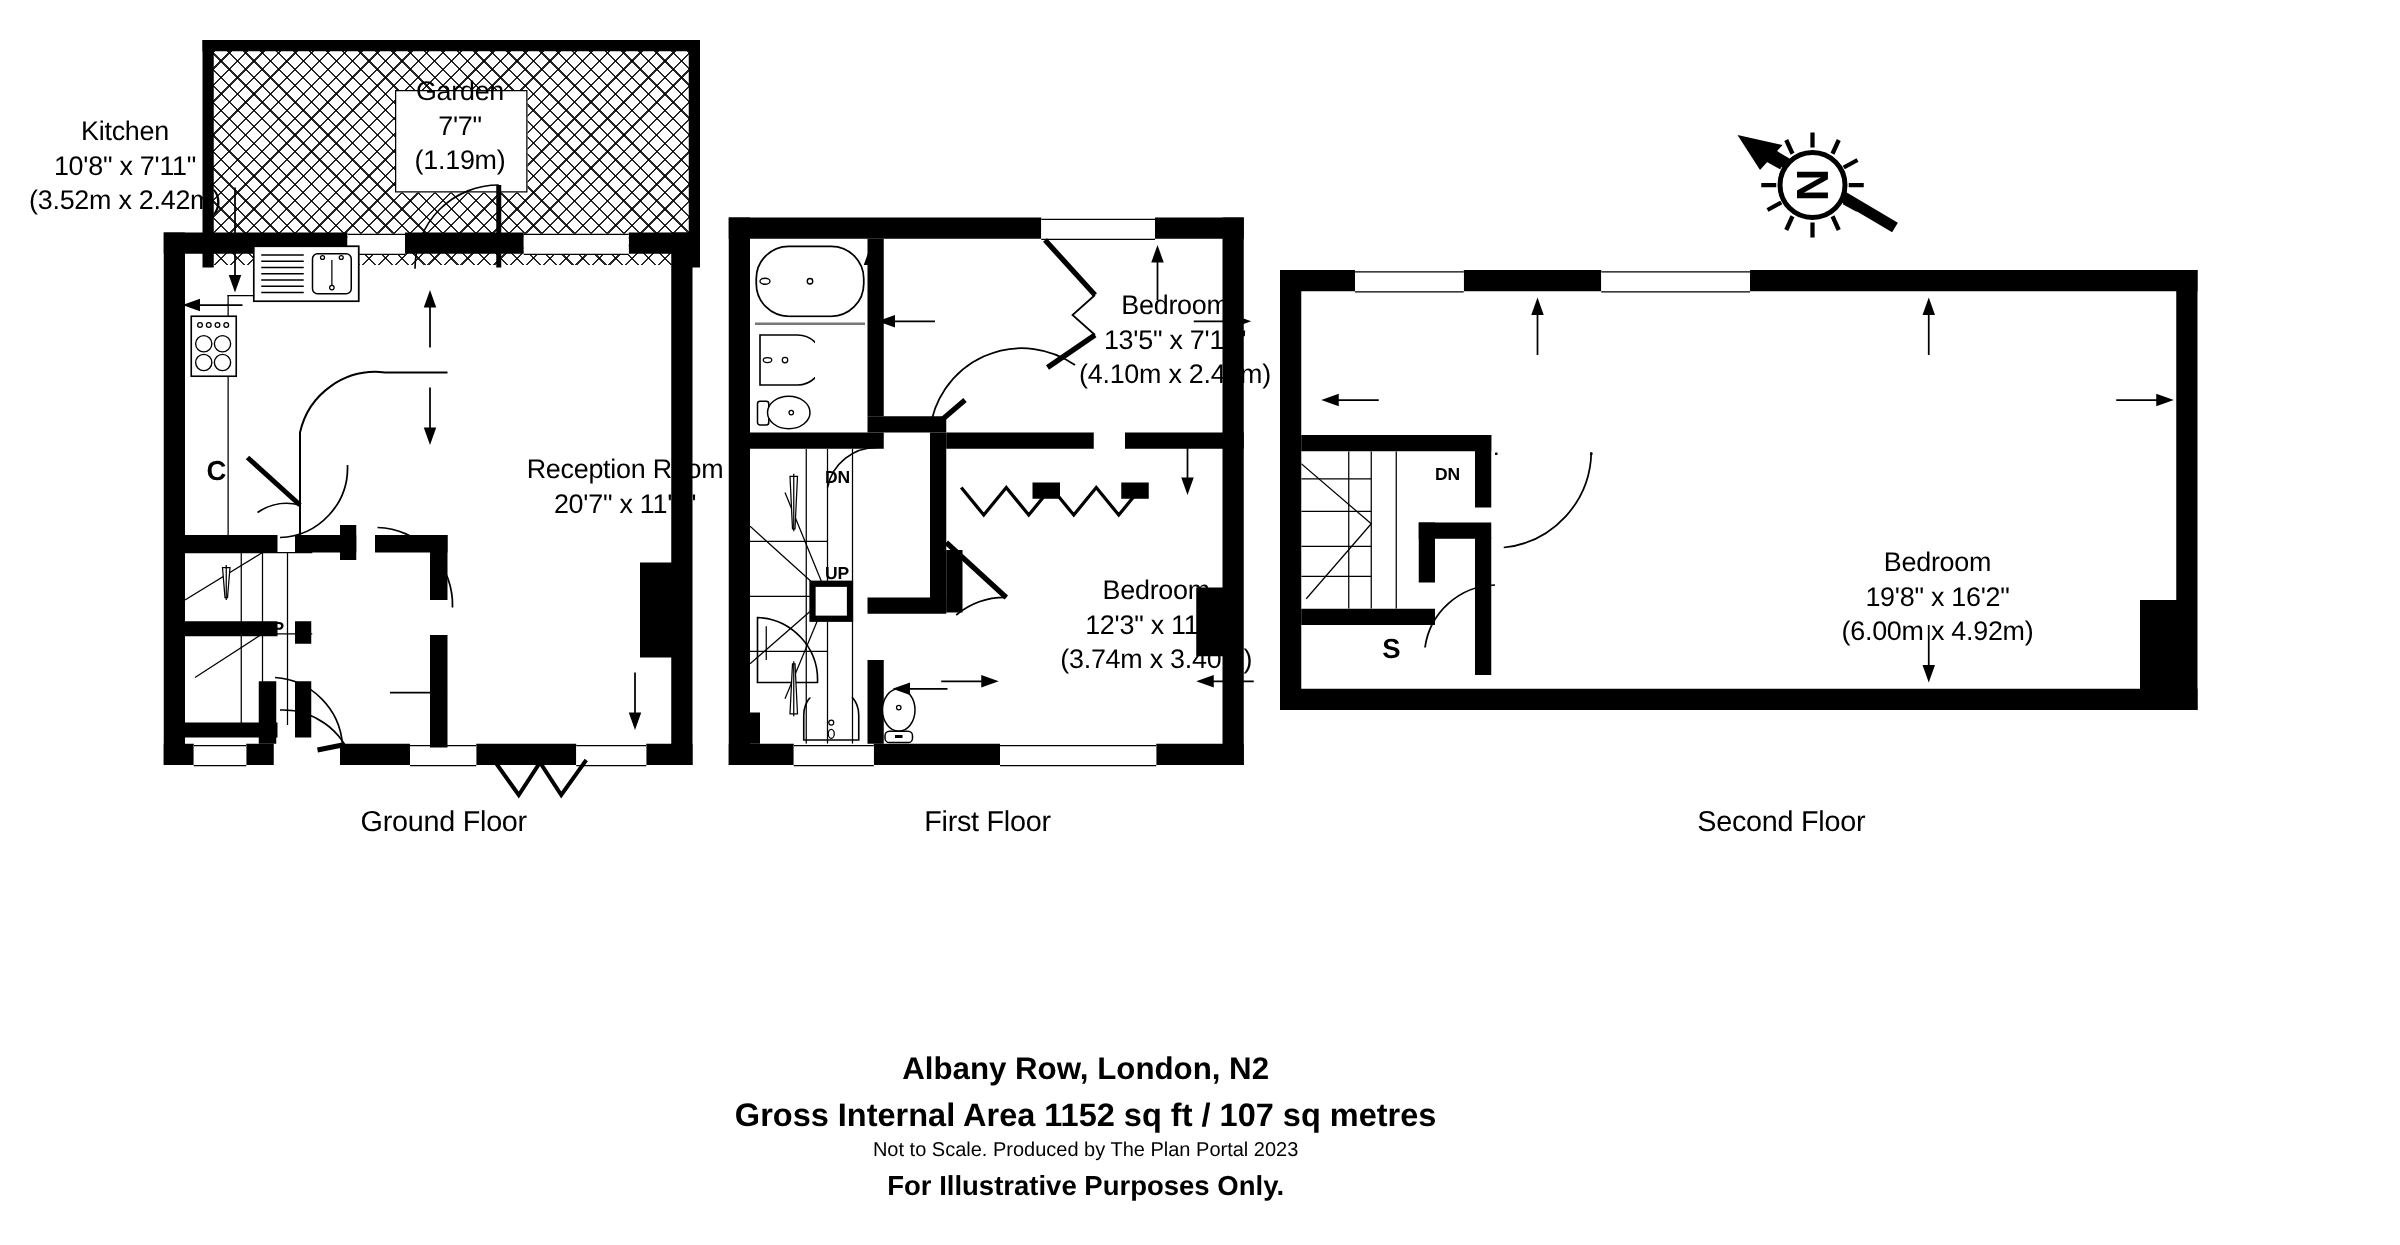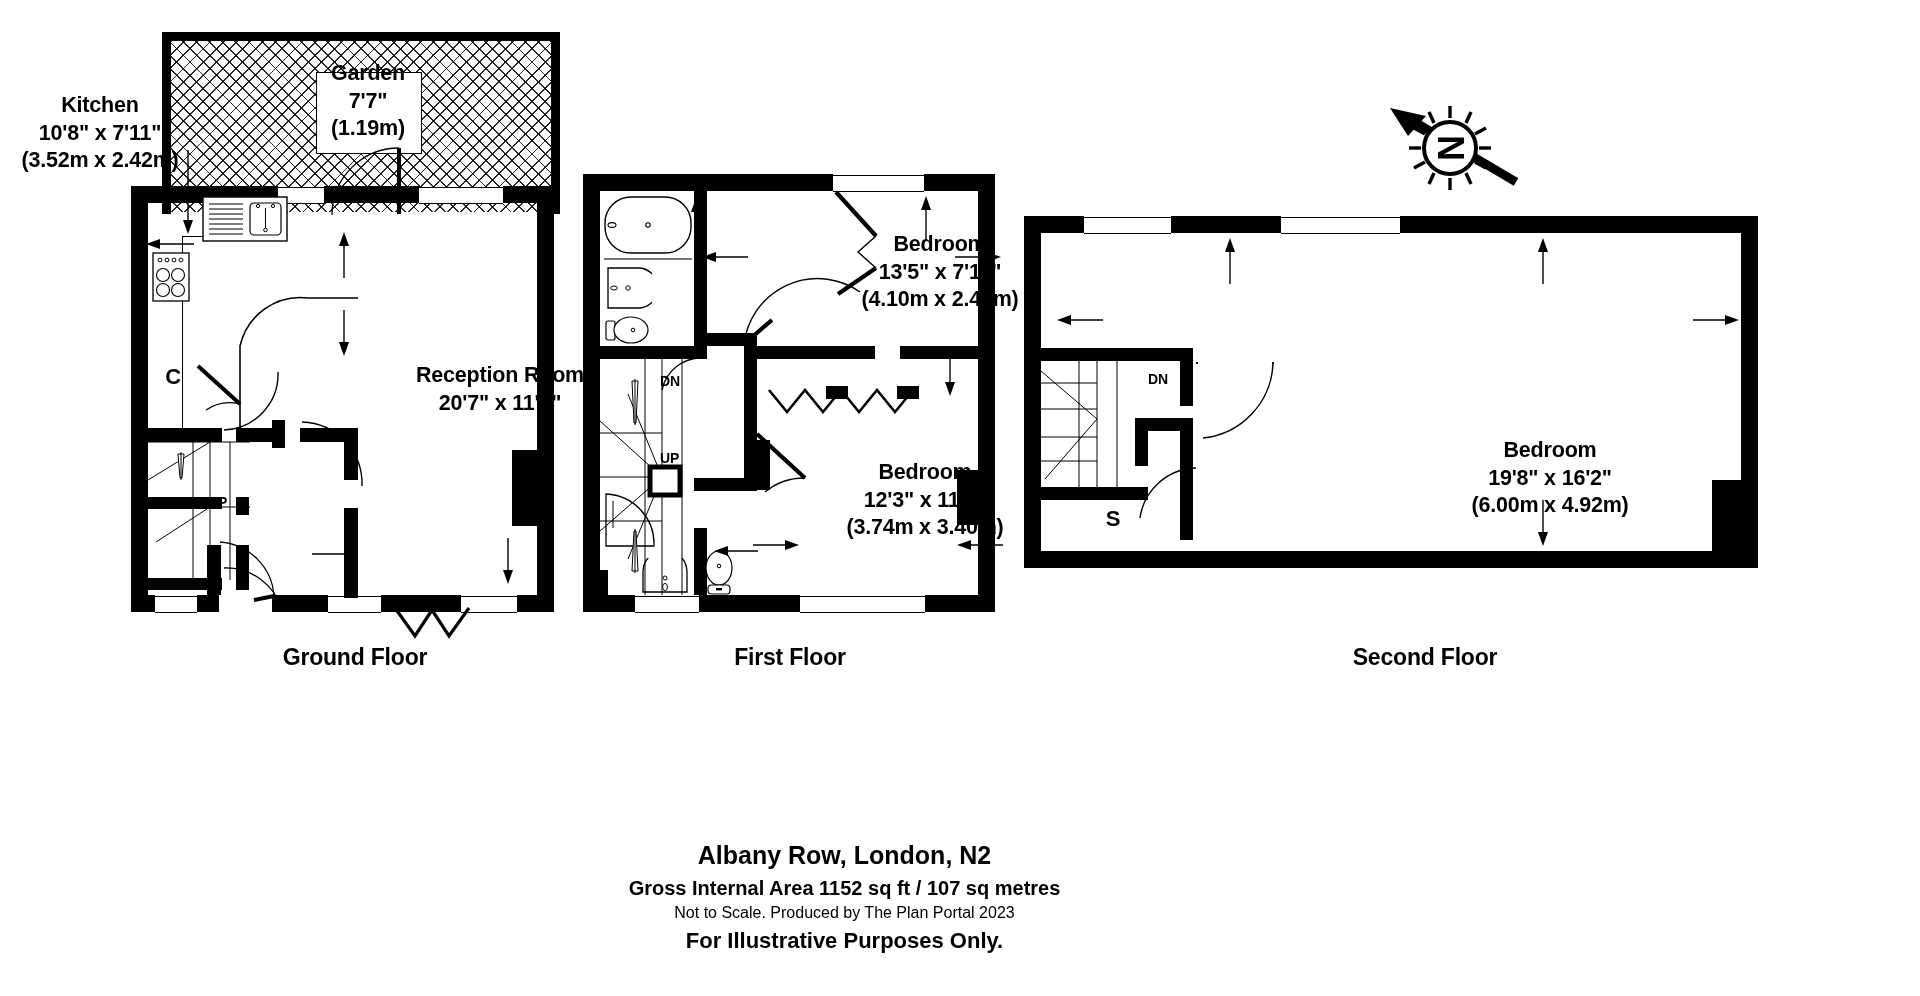--- a/index.html
+++ b/index.html
@@ -7,30 +7,30 @@
   body{width:1920px;height:996px;position:relative;overflow:hidden;
        font-family:"Liberation Sans","DejaVu Sans",sans-serif;color:#000;}
   #stage{position:absolute;left:0;top:0;width:1920px;height:996px;}
 
   
   .abs{position:absolute;}
   .wall{position:absolute;background:#000;}
   .thin{position:absolute;background:#000;}
 
   
-  .lbl{position:absolute;text-align:center;font-weight:bold;line-height:1.28;
+  .lbl{position:absolute;text-align:center;font-weight:normal;line-height:1.28;
        white-space:nowrap;letter-spacing:-0.2px;}
   .lbl.rm{font-size:21.5px;}
   .lbl.floorname{font-size:23px;}
   .lbl.tiny{font-size:15px;font-weight:bold;}
 
   
-  #caption{position:absolute;left:0;top:838px;width:1689px;text-align:center;}
+  #caption{position:absolute;left:0;top:838px;width:1689px;text-align:center;padding-left:24px;}
   #caption .c1{font-size:25px;font-weight:bold;line-height:1.42;}
-  #caption .c2{font-size:20px;font-weight:bold;line-height:1.42;}
+  #caption .c2{font-size:26px;font-weight:bold;line-height:1.42;}
   #caption .c3{font-size:16px;font-weight:normal;line-height:1.42;}
   #caption .c4{font-size:22px;font-weight:bold;line-height:1.42;}
 
   
   .hatch{position:absolute;
      background-image:
        repeating-linear-gradient(45deg, rgba(0,0,0,0) 0 8px, rgba(0,0,0,.85) 8px 9.3px),
        repeating-linear-gradient(-45deg, rgba(0,0,0,0) 0 8px, rgba(0,0,0,.85) 8px 9.3px);
      background-color:#fff;}
 

